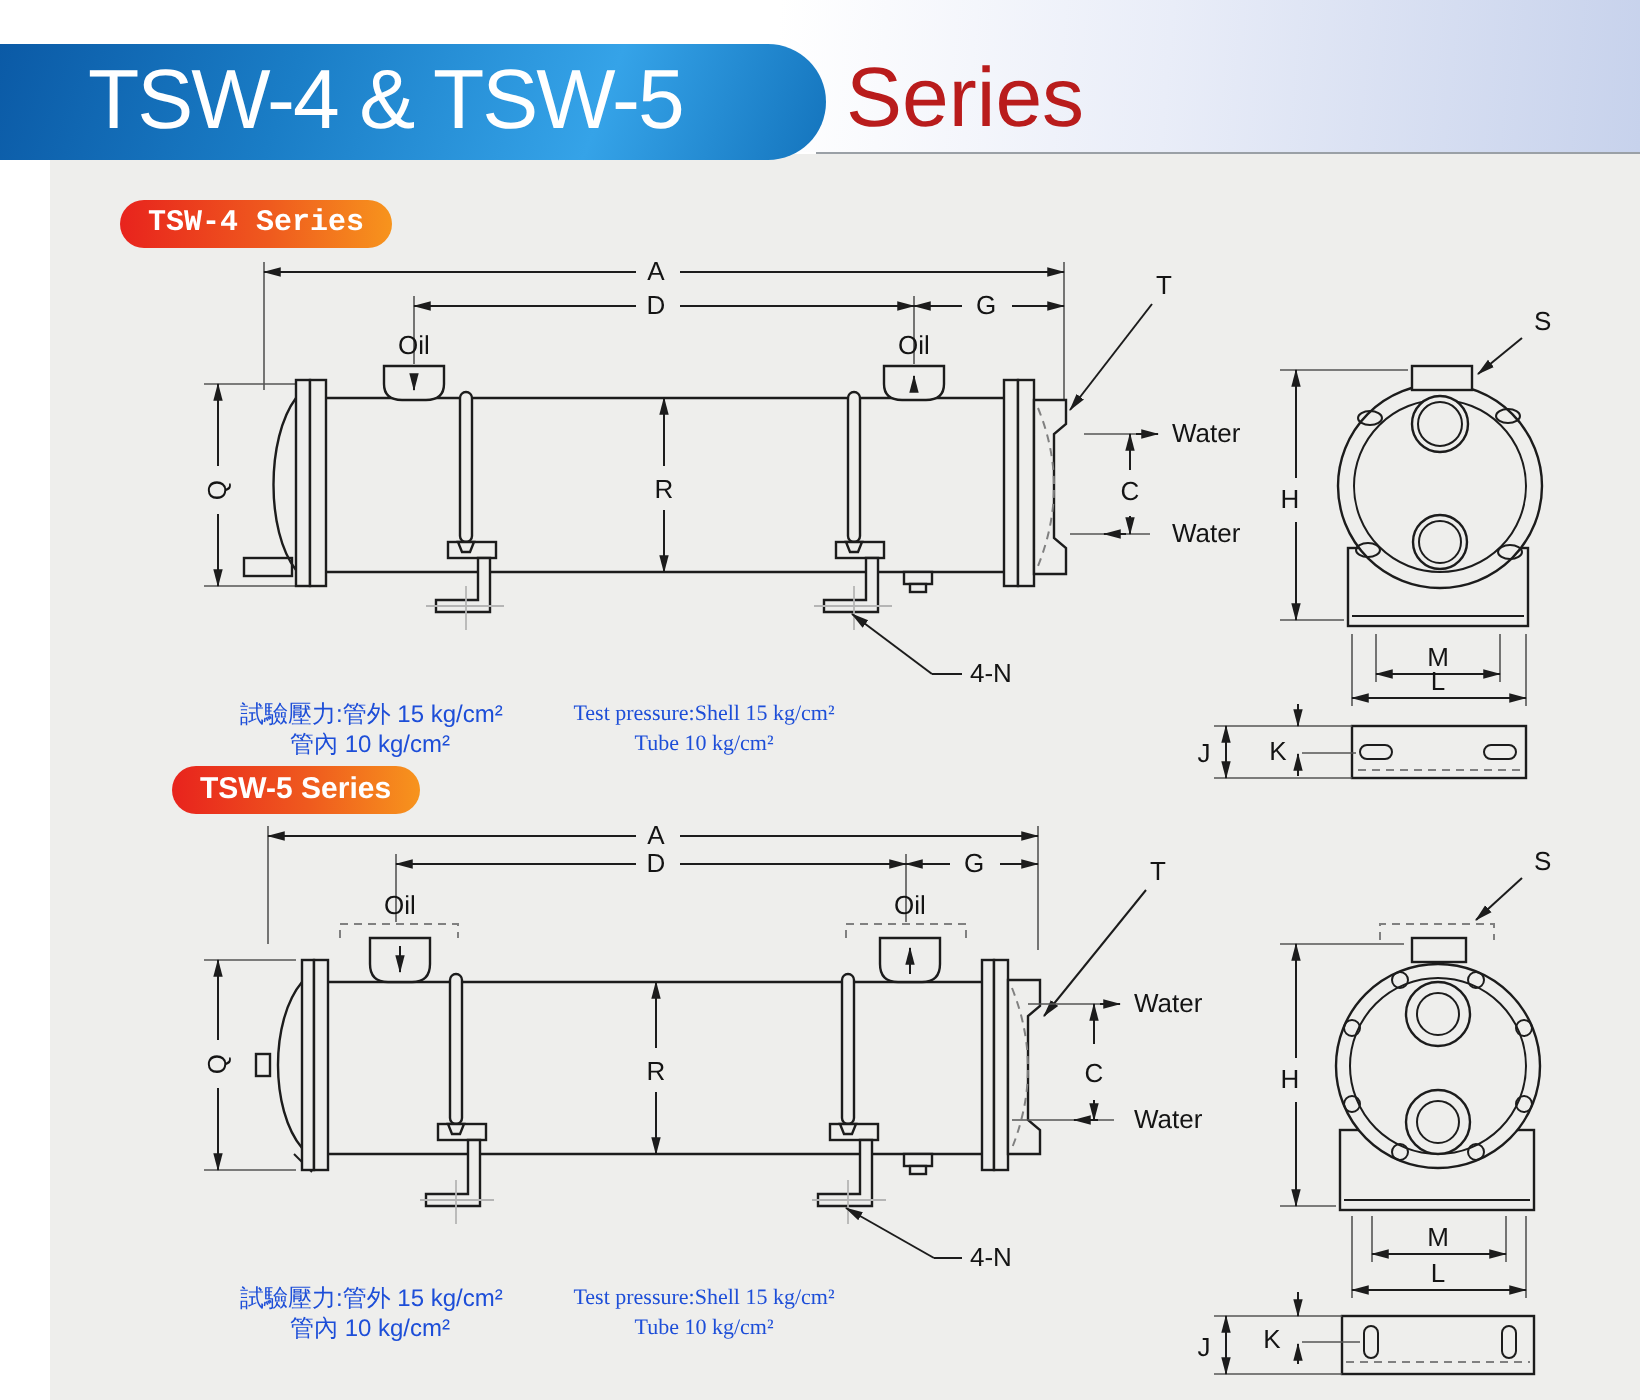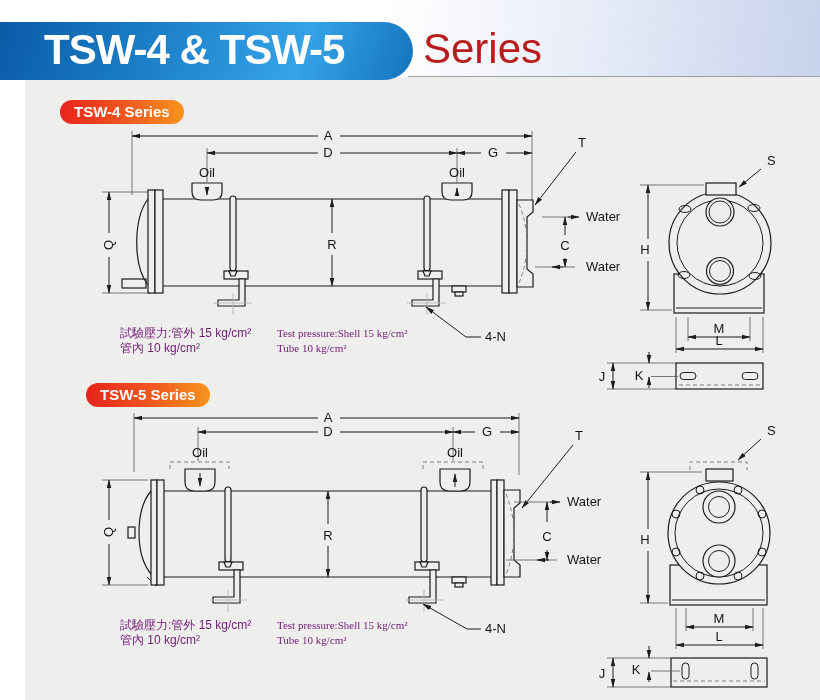--- a/index.html
+++ b/index.html
@@ -6,49 +6,49 @@
   body{width:820px;height:700px;position:relative;background:#ffffff;
        font-family:"Liberation Sans",sans-serif;overflow:hidden;}
 
   
   .hdr-backdrop{position:absolute;left:390px;top:0;width:430px;height:76px;
     background:linear-gradient(95deg,#ffffff 0%,#e9edf8 45%,#c7d2ec 100%);}
   .banner{position:absolute;left:0;top:22px;width:413px;height:58px;
     border-radius:0 29px 29px 0;
     background:linear-gradient(110deg,#0b5aa6 0%,#1a7dc6 35%,#35a3e8 72%,#1474bd 100%);}
   .banner-title{position:absolute;left:44px;top:0;height:58px;line-height:56px;
-    color:#ffffff;font-size:42px;font-weight:bold;letter-spacing:-1px;white-space:nowrap;}
+    color:#ffffff;font-size:42px;font-weight:normal;letter-spacing:-1px;white-space:nowrap;}
   .series{position:absolute;left:423px;top:22px;height:58px;line-height:54px;
     color:#b91c1c;font-size:42px;white-space:nowrap;}
   .hdr-rule{position:absolute;left:408px;top:76px;width:412px;height:0;
     border-top:1px solid #9aa0a6;}
 
   
   .panel{position:absolute;left:25px;top:77px;width:795px;height:623px;background:#eeeeec;}
 
   .badge{position:absolute;height:24px;line-height:24px;padding:0 14px;
     border-radius:13px;color:#fff;font-size:15px;font-weight:bold;white-space:nowrap;
     background:linear-gradient(90deg,#e8231d 0%,#ef5a1e 55%,#f7941d 100%);}
-  #badge-tsw4{left:60px;top:100px;}
+  #badge-tsw4{left:60px;top:100px;font-family:Liberation Mono, monospace;}
   #badge-tsw5{left:60px;top:383px;margin-left:26px;}
 
   svg{position:absolute;overflow:visible;font-family:"Liberation Sans",sans-serif;}
   #svg-tsw4{left:30px;top:125px;}
   #svg-tsw5{left:30px;top:410px;}
 
   .ol{stroke:#1c1c1c;stroke-width:1.2;fill:none}
   .ofill{stroke:#1c1c1c;stroke-width:1.2;fill:#eeeeec}
   .dm{stroke:#1c1c1c;stroke-width:1;fill:none}
   .ex{stroke:#555;stroke-width:0.8;fill:none}
   .cl{stroke:#b5b5b5;stroke-width:0.9;fill:none}
   .dash{stroke:#808080;stroke-width:1;fill:none;stroke-dasharray:4 3}
   text.lb{font-size:13px;fill:#141414}
 
-  .notes{position:absolute;font-size:12px;line-height:15px;color:#701a75;
-    text-align:left;white-space:nowrap;}
+  .notes{position:absolute;font-size:12px;line-height:15px;color:#1d4ed8;
+    text-align:center;white-space:nowrap;margin-top:24px;}
   .notes.en{font-size:11px;font-family:Liberation Serif, serif;}
   #notes4-cn{left:120px;top:326px;width:130px;}
   #notes4-en{left:277px;top:326px;width:150px;}
   #notes5-cn{left:120px;top:618px;width:130px;}
   #notes5-en{left:277px;top:618px;width:150px;}
 </style>
 </head>
 <body>
 
 <div class="hdr-backdrop"></div>

